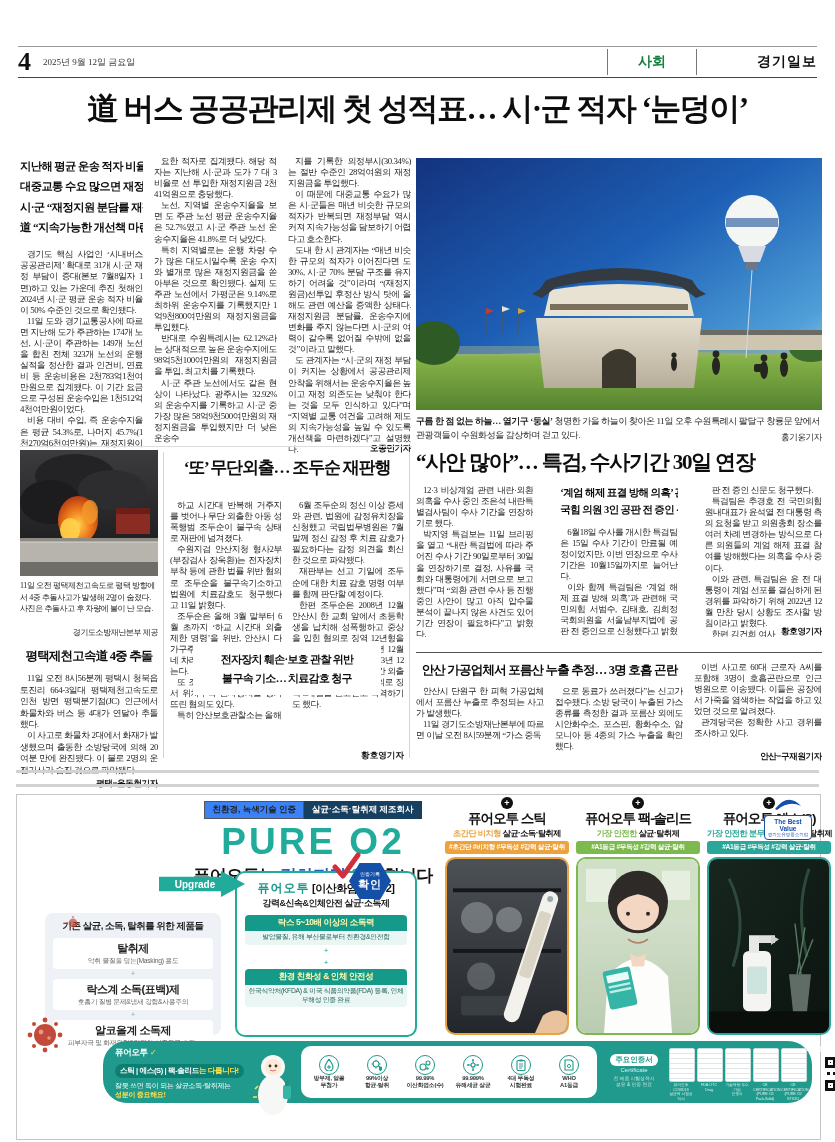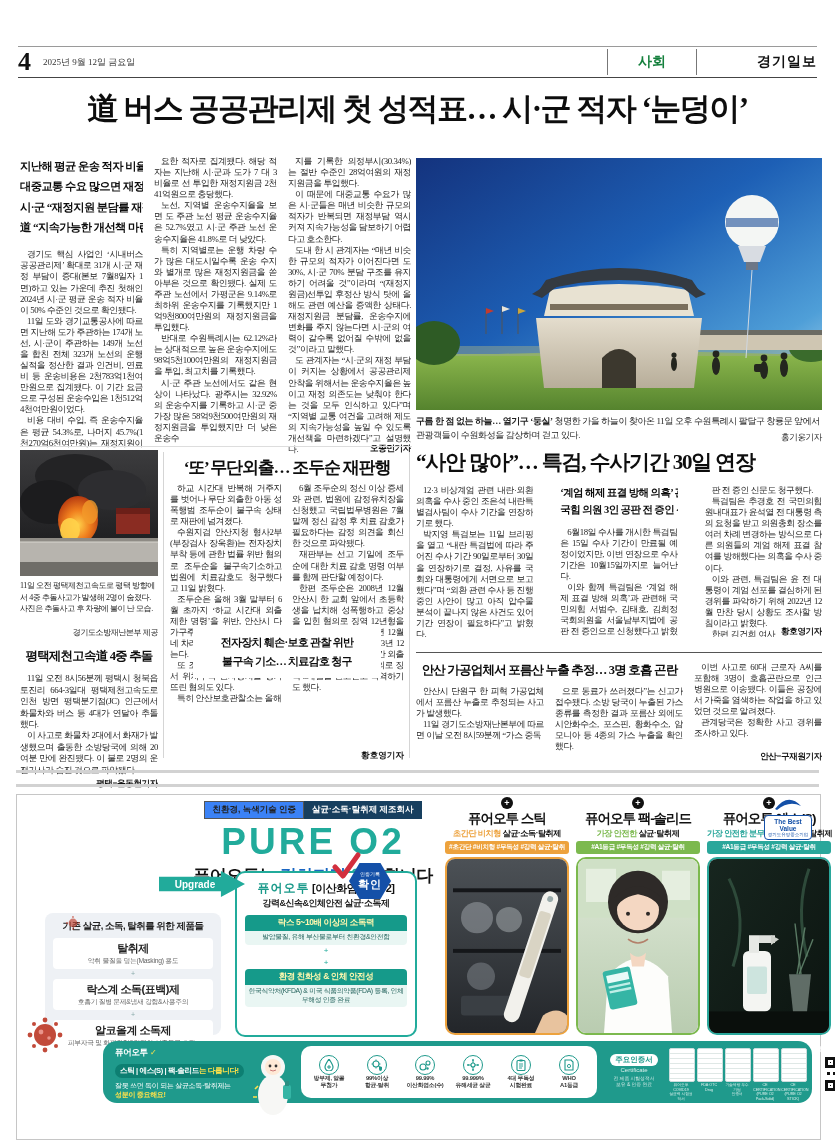--- a/index.html
+++ b/index.html
@@ -69,21 +69,21 @@
   .fire-cap{position:relative;margin-top:4px;font-size:8px;line-height:1.45;
             letter-spacing:-0.4px;color:#222;}
   .fire-credit{display:block;text-align:right;font-size:8px;color:#222;margin-top:12px;}
   .fire h3{margin:10px 0 8px 0;text-align:center;font-size:12.5px;font-weight:900;
            letter-spacing:-0.8px;white-space:nowrap;color:#0d0d0d;}
   .fire-body{position:relative;font-size:8.8px;line-height:1.3;letter-spacing:-0.4px;
              text-align:justify;height:116px;overflow:hidden;}
 
   
   .jds{position:absolute;left:170px;top:450px;width:234px;height:312px;}
-  .jds h2{margin:6px 0 4px 0;text-align:center;font-size:17px;font-weight:900;
+  .jds h2{margin:6px 0 21px 0;text-align:center;font-size:17px;font-weight:900;
           letter-spacing:-1.2px;white-space:nowrap;color:#0d0d0d;}
   .jds .cols{gap:10px;height:258px;position:relative;}
   .jds .col{width:112px;height:258px;}
   .pullquote{position:absolute;left:50%;top:142px;transform:translateX(-50%);
              width:184px;background:#fff;padding:8px 2px;text-align:center;z-index:2;}
   .pullquote div{font-size:11px;font-weight:800;line-height:1.7;letter-spacing:-0.7px;
                  white-space:nowrap;color:#0d0d0d;}
   .jds .byline{z-index:3;}
 
   .vrule{position:absolute;width:0;border-left:1px solid #d5d5d5;}
@@ -142,21 +142,21 @@
           padding:2px 0;letter-spacing:-0.3px;white-space:nowrap;}
   .p-photo{margin-top:3px;height:178px;border-radius:10px;overflow:hidden;border:2px solid #ccc;box-sizing:border-box;}
   .p-photo svg{display:block;width:100%;height:100%;}
 
   .bestvalue{position:absolute;right:8px;top:2px;width:48px;text-align:center;z-index:5;}
   .bv-box{border:1px solid #1450a8;border-radius:4px;background:#fff;padding:2px 1px;}
   .bv-title{font-size:6.5px;font-weight:800;color:#1450a8;line-height:1.1;}
   .bv-sub{font-size:4.5px;color:#1450a8;}
 
   .band{position:absolute;left:86px;top:246px;width:709px;height:62px;background:#1f9a8c;
-        border-radius:14px;color:#fff;}
+        border-radius:24px;color:#fff;}
   .band-left{position:absolute;left:12px;top:6px;width:132px;}
   .band-brand{font-size:8.5px;font-weight:800;letter-spacing:-0.3px;}
   .band-check{color:#ffe24a;font-size:8px;}
   .band-pill{margin-top:2px;background:#0d7f72;border-radius:8px;font-size:7.6px;font-weight:800;
              padding:2px 5px;letter-spacing:-0.4px;white-space:nowrap;display:inline-block;}
   .band-pill .yl{color:#ffe24a;}
   .band-note{margin-top:3px;font-size:7px;line-height:1.35;letter-spacing:-0.3px;}
   .band-note .yl{color:#ffe24a;font-weight:800;}
   .mascot{position:absolute;left:148px;top:10px;width:44px;height:66px;z-index:6;}
   .feat-panel{position:absolute;left:198px;top:5px;width:296px;height:52px;background:#fff;

